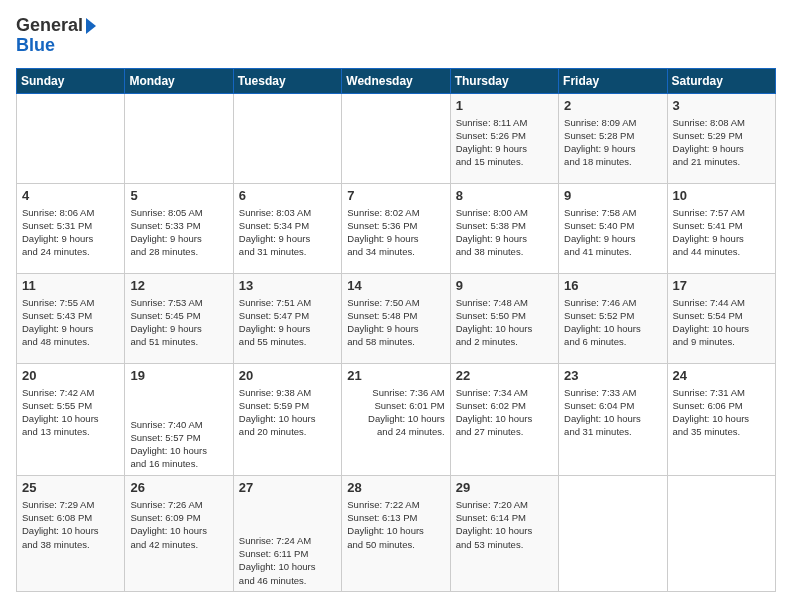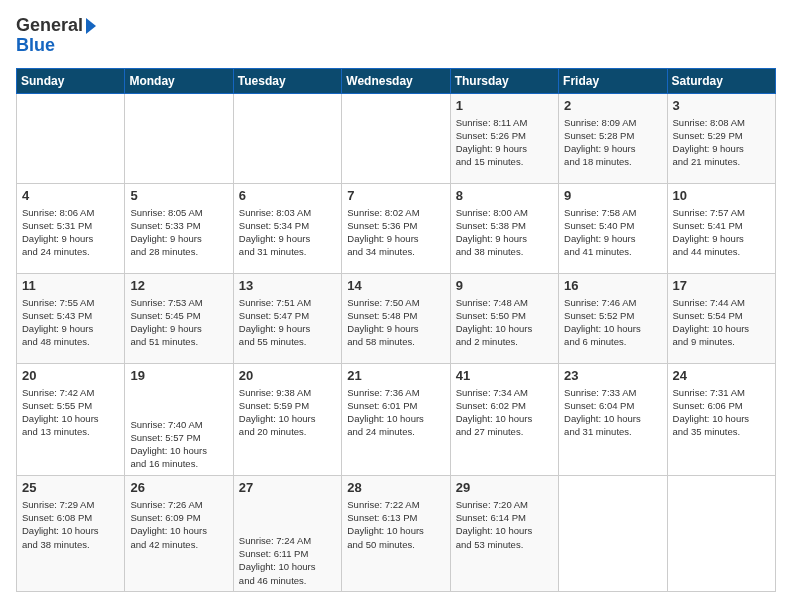--- a/index.html
+++ b/index.html
@@ -243,27 +243,27 @@
         </td>
         <td>
           <span class="day-num">20</span>
           <div class="day-info" style="white-space: pre-line;">Sunrise: 9:38 AM
 Sunset: 5:59 PM
 Daylight: 10 hours
 and 20 minutes.</div>
         </td>
         <td>
           <span class="day-num">21</span>
-          <div class="day-info" style="white-space: pre-line;">Sunrise: 7:36 AM
+          <div class="day-info" style="white-space: pre-line; text-align: right;">Sunrise: 7:36 AM
 Sunset: 6:01 PM
 Daylight: 10 hours
 and 24 minutes.</div>
         </td>
         <td>
-          <span class="day-num">41</span>
+          <span class="day-num">22</span>
           <div class="day-info" style="white-space: pre-line;">Sunrise: 7:34 AM
 Sunset: 6:02 PM
 Daylight: 10 hours
 and 27 minutes.</div>
         </td>
         <td>
           <span class="day-num">23</span>
           <div class="day-info" style="white-space: pre-line;">Sunrise: 7:33 AM
 Sunset: 6:04 PM
 Daylight: 10 hours

